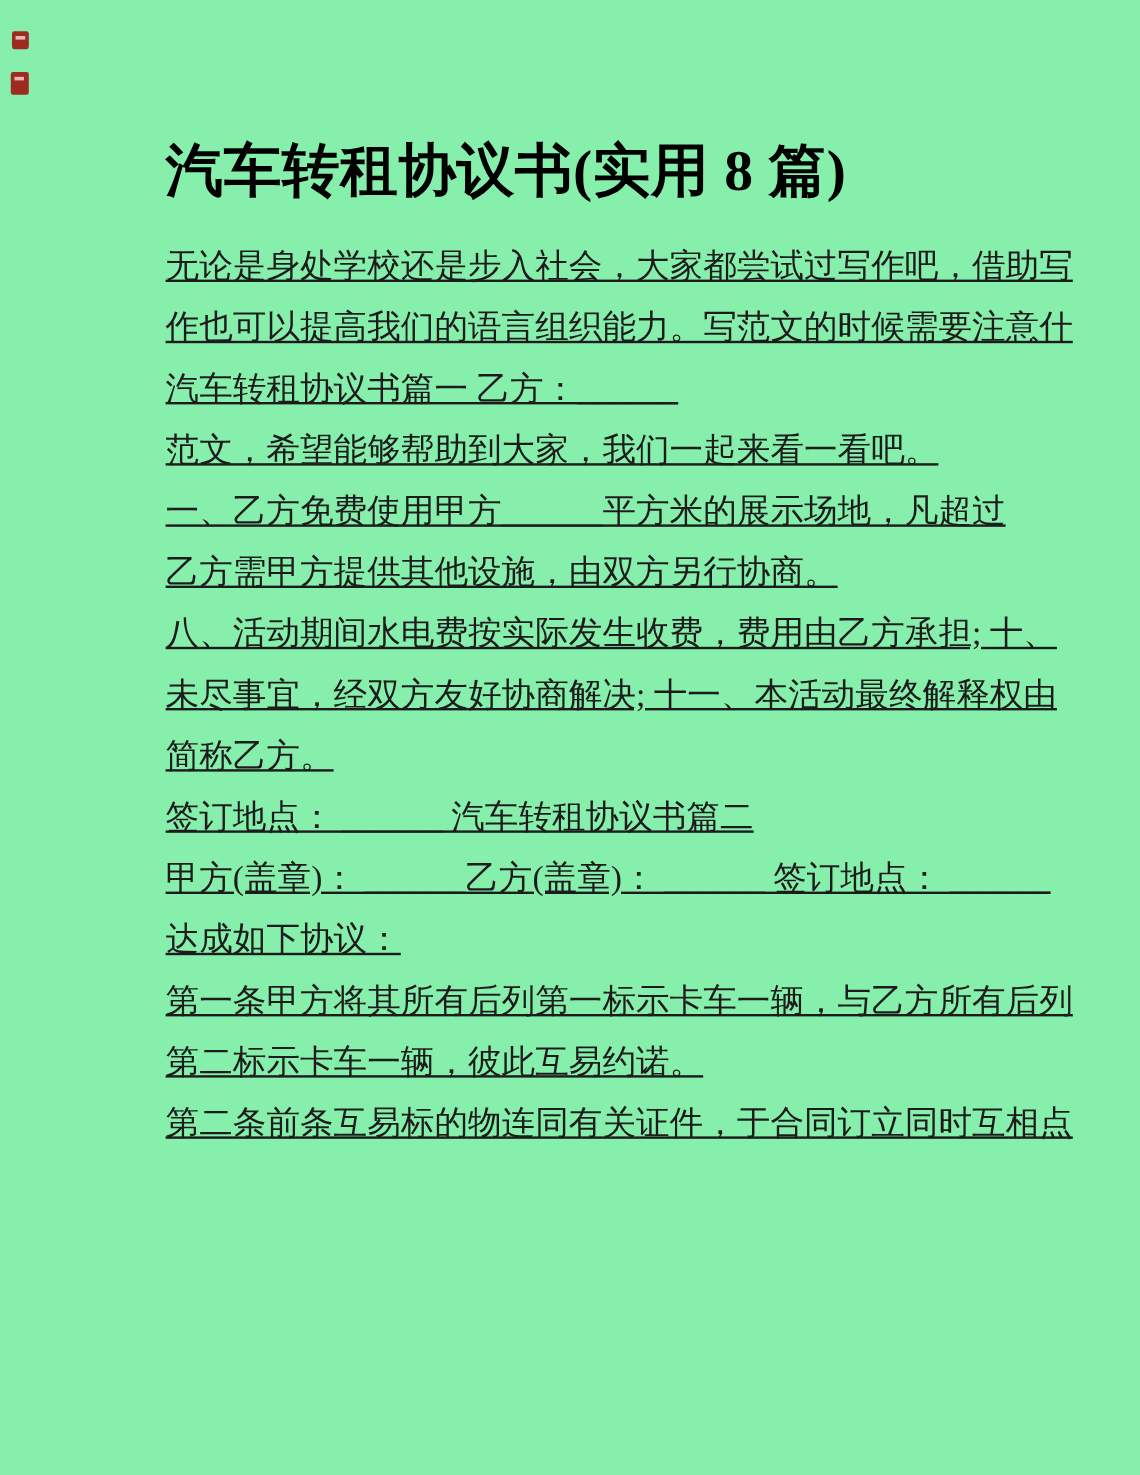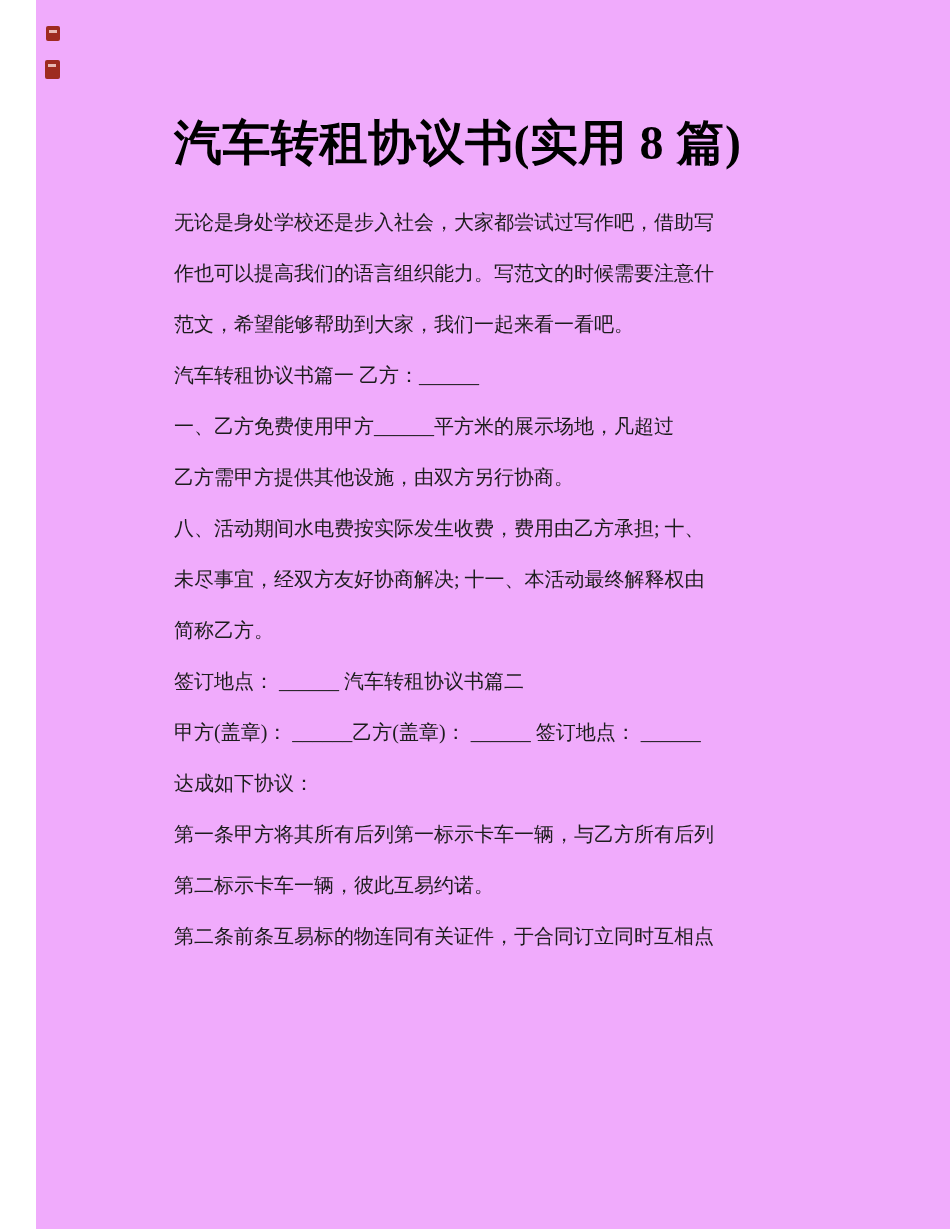--- a/index.html
+++ b/index.html
@@ -10,22 +10,21 @@
   body {
     width: 950px;
     height: 1229px;
     position: relative;
     overflow: hidden;
     font-family: "Liberation Serif", "DejaVu Serif", serif;
   }
   .page {
     position: absolute;
     inset: 0;
-    background: #f0abfc;
-    margin-left: 36px;
+    background: #86efac;
   }
   .red-mark {
     position: absolute;
     width: 14px;
     height: 15px;
     background: #9e2b20;
     border-radius: 2px;
   }
   .red-mark.top { left: 10px; top: 26px; }
   .red-mark.bottom { left: 9px; top: 60px; height: 19px; width: 15px; }
@@ -45,43 +44,44 @@
   .doc-title {
     margin: 0 0 23px 0;
     font-size: 48px;
     line-height: 62px;
     font-weight: 700;
     color: #000000;
     letter-spacing: 0.5px;
     white-space: nowrap;
   }
   .text-line {
-    font-size: 20px;
+    font-size: 28px;
     line-height: 51px;
     height: 51px;
     color: #1c1c1c;
     white-space: nowrap;
     letter-spacing: 0px;
+    text-decoration: underline;
   }
 </style>
 </head>
 <body>
 
 <div class="page">
 
   <span class="red-mark top" style="background: rgb(158, 43, 32);"></span>
   <span class="red-mark bottom" style="background: rgb(158, 43, 32);"></span>
 
   <div class="content">
     <h1 class="doc-title">汽车转租协议书(实用 8 篇)</h1>
 
     <div class="text-line">无论是身处学校还是步入社会，大家都尝试过写作吧，借助写</div>
     <div class="text-line">作也可以提高我们的语言组织能力。写范文的时候需要注意什</div>
+    <div class="text-line">汽车转租协议书篇一 乙方：______</div>
     <div class="text-line">范文，希望能够帮助到大家，我们一起来看一看吧。</div>
-    <div class="text-line">汽车转租协议书篇一 乙方：______</div>
     <div class="text-line">一、乙方免费使用甲方______平方米的展示场地，凡超过</div>
     <div class="text-line">乙方需甲方提供其他设施，由双方另行协商。</div>
     <div class="text-line">八、活动期间水电费按实际发生收费，费用由乙方承担; 十、</div>
     <div class="text-line">未尽事宜，经双方友好协商解决; 十一、本活动最终解释权由</div>
     <div class="text-line">简称乙方。</div>
     <div class="text-line">签订地点： ______ 汽车转租协议书篇二</div>
     <div class="text-line">甲方(盖章)： ______乙方(盖章)： ______ 签订地点： ______</div>
     <div class="text-line">达成如下协议：</div>
     <div class="text-line">第一条甲方将其所有后列第一标示卡车一辆，与乙方所有后列</div>
     <div class="text-line">第二标示卡车一辆，彼此互易约诺。</div>

